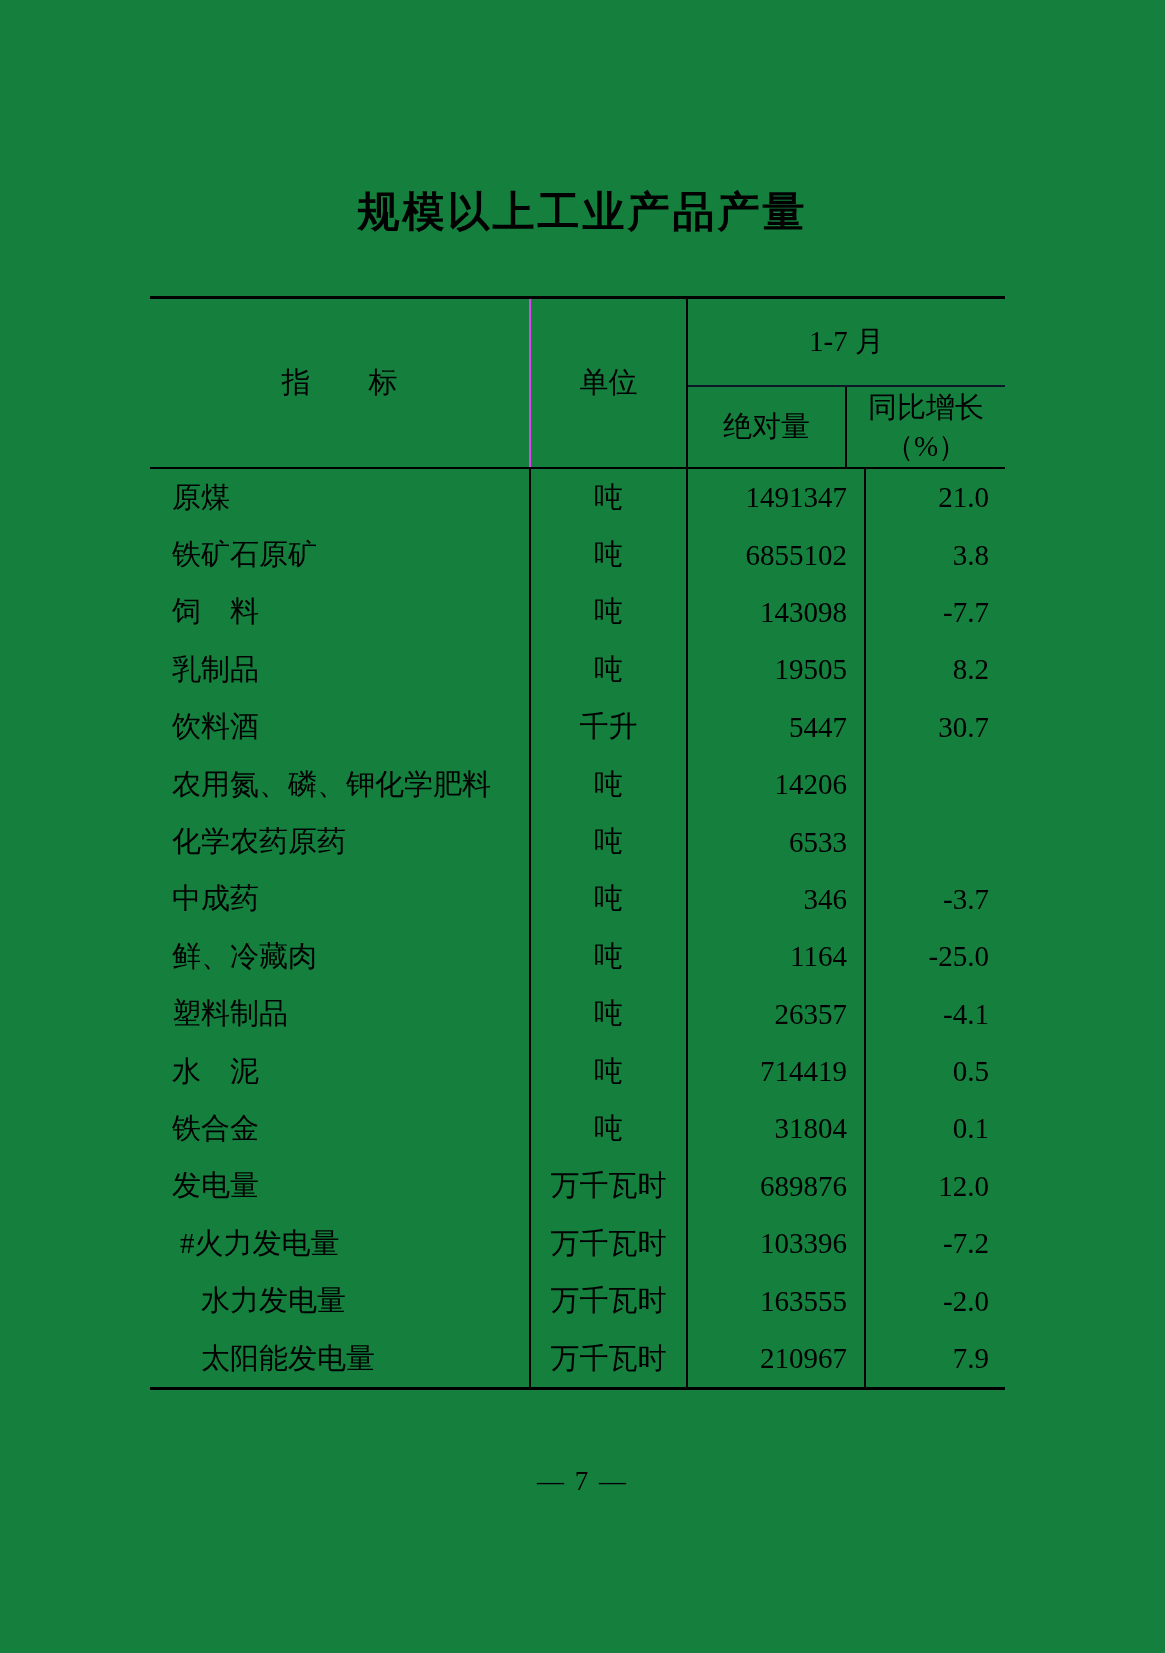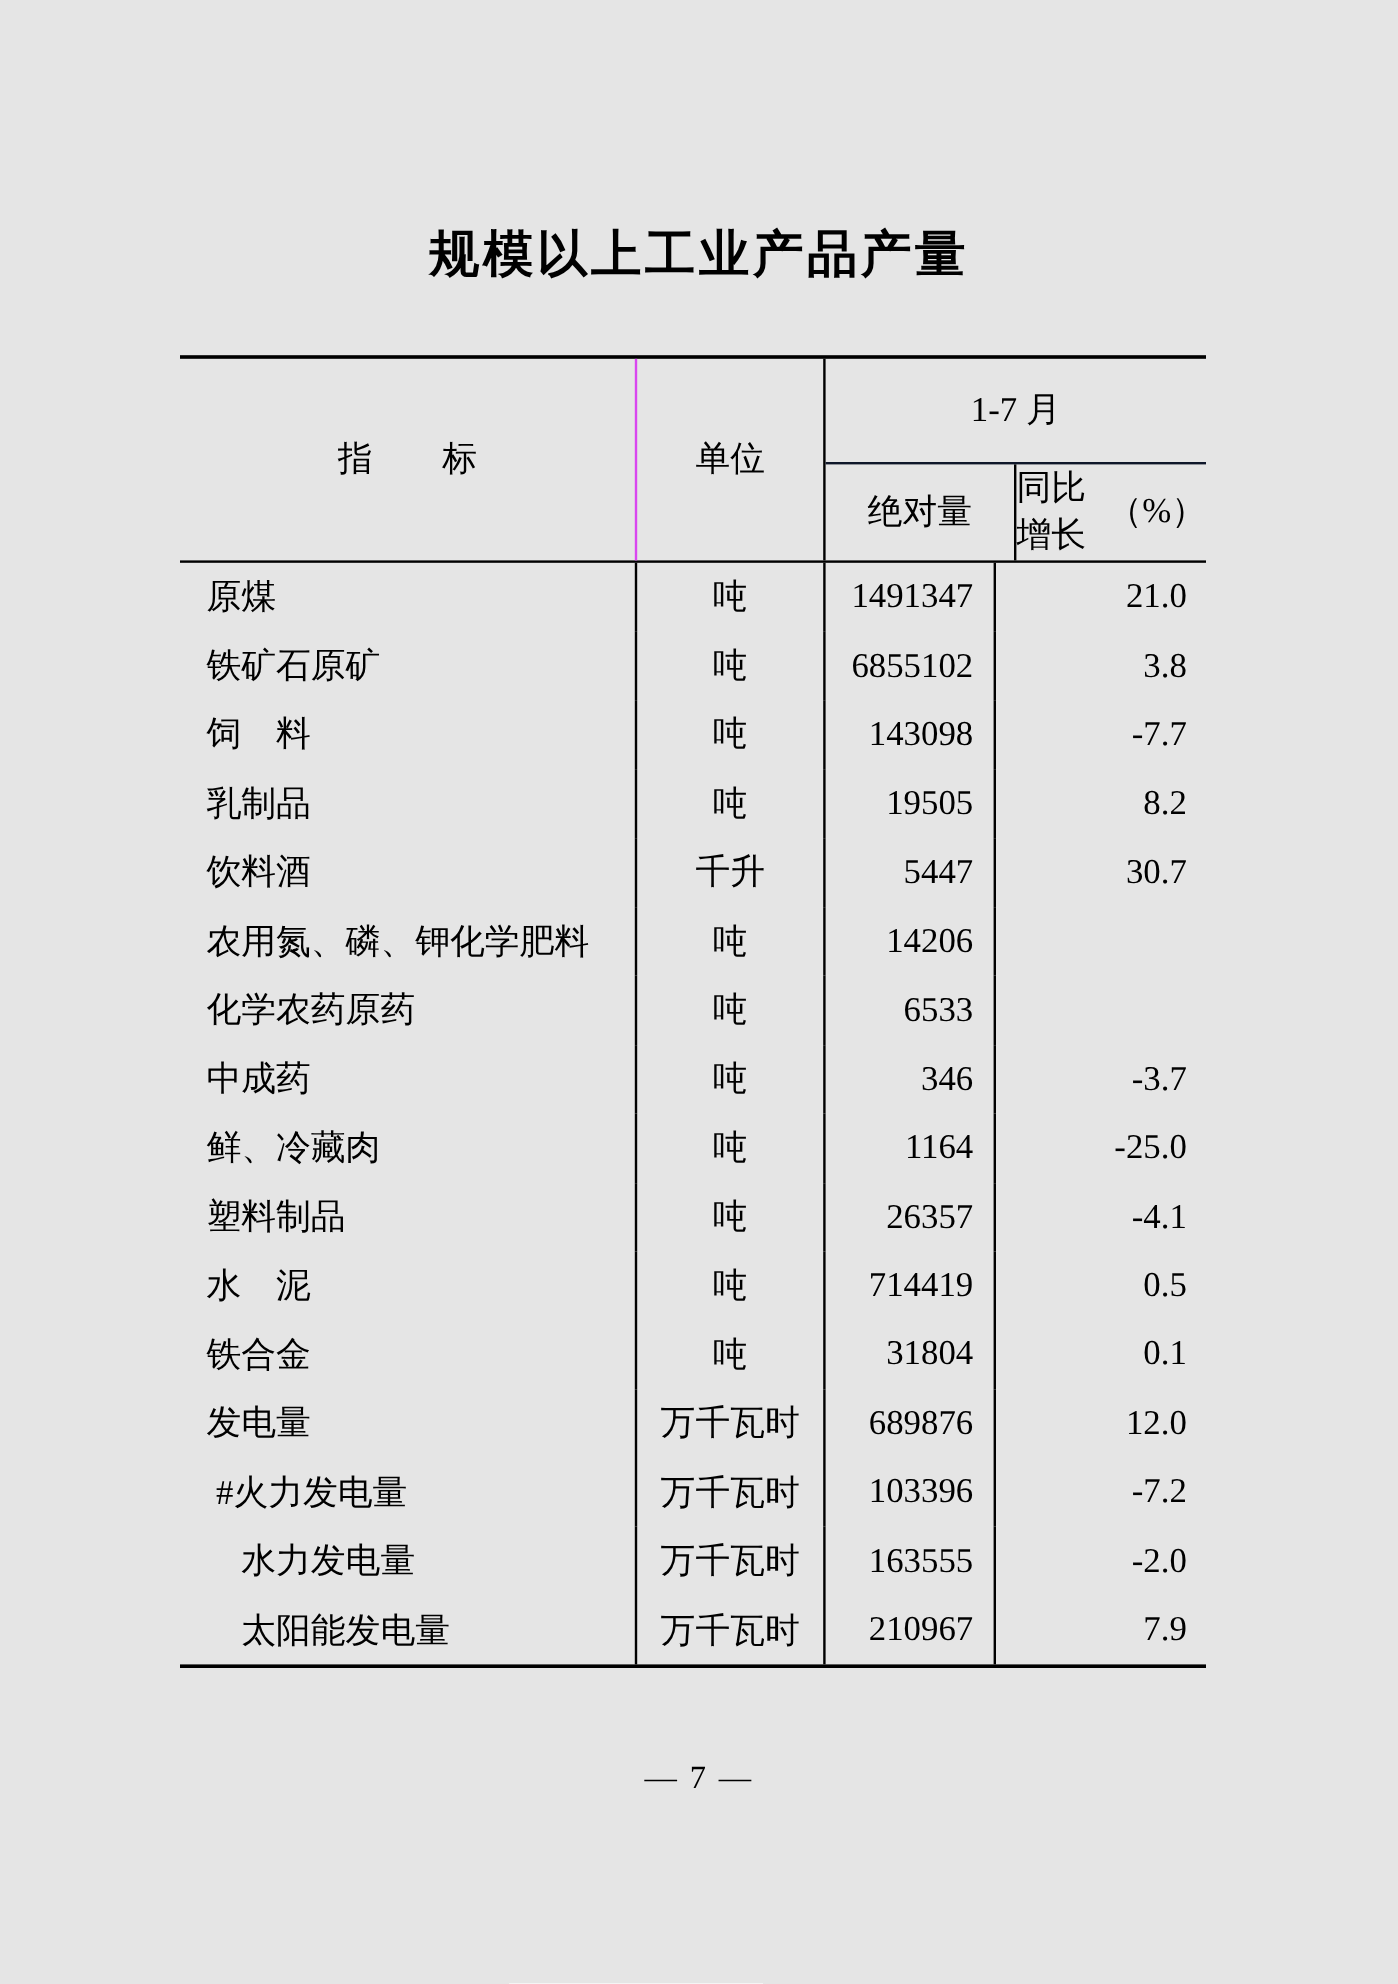--- a/index.html
+++ b/index.html
@@ -2,21 +2,21 @@
 <html><head>
 <meta charset="utf-8">
 <style>
   html, body { margin: 0; padding: 0; background: #fff; }
   * { box-sizing: border-box; }
 
   .page {
     position: relative;
     width: 1165px;
     height: 1653px;
-    background: #e5e5e5;
+    background: #15803d;
     color: #000000;
     font-family: "Liberation Serif", "DejaVu Serif", serif;
     overflow: hidden;
   }
 
   .doc-title {
     position: absolute;
     top: 184px;
     left: 0;
     width: 100%;
@@ -77,21 +77,21 @@
   .hdr-absolute {
     width: 159px;
     border-right: 2px solid #000;
     display: flex;
     align-items: center;
     justify-content: center;
   }
   .hdr-yoy {
     flex: 1;
     display: flex;
-    flex-direction: row;
+    flex-direction: column;
     align-items: center;
     justify-content: center;
     line-height: 1.35;
   }
 
   
   .row {
     display: flex;
     height: 57.4px;
   }
@@ -105,21 +105,21 @@
   .cell-indicator.indent-1 { padding-left: 30px; }
   .cell-indicator.indent-2 { padding-left: 51px; }
   .cell-unit {
     width: 157px;
     border-right: 2px solid #000;
     display: flex;
     align-items: center;
     justify-content: center;
   }
   .cell-absolute {
-    width: 142px;
+    width: 178px;
     border-right: 2px solid #000;
     display: flex;
     align-items: center;
     justify-content: flex-end;
     padding-right: 17px;
   }
   .cell-growth {
     flex: 1;
     display: flex;
     align-items: center;

